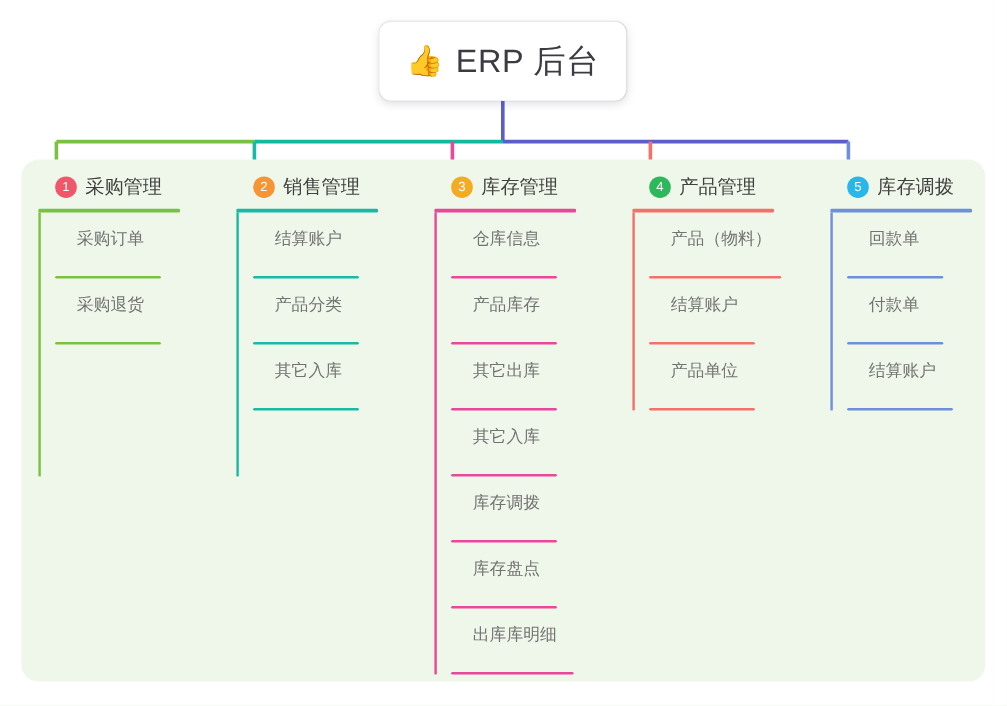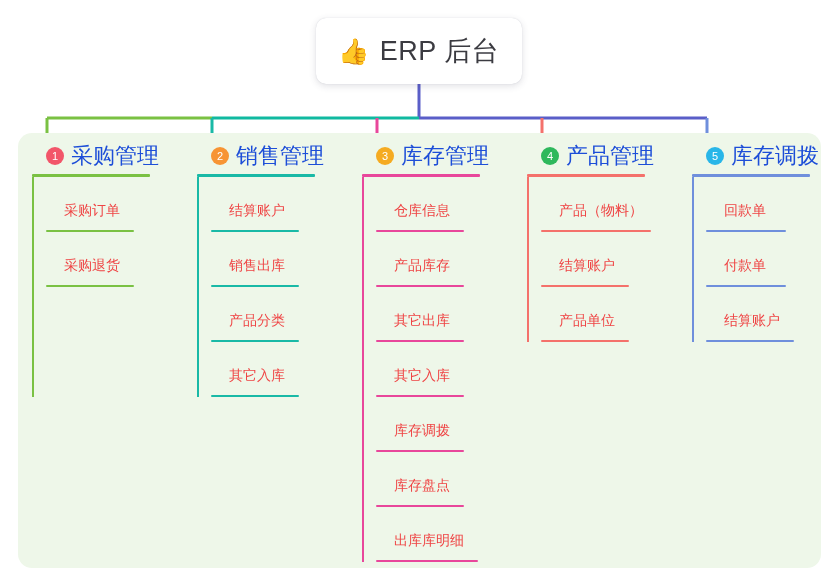--- a/index.html
+++ b/index.html
@@ -95,22 +95,22 @@
     height: 18px;
     border-radius: 50%;
     color: #ffffff;
     font-size: 11px;
     line-height: 18px;
     text-align: center;
     flex: 0 0 auto;
     font-family: "Liberation Sans", sans-serif;
   }
   .col-title {
-    font-size: 22px;
-    color: #1d4ed8;
+    font-size: 16px;
+    color: #404040;
     white-space: nowrap;
   }
   .head-rule {
     height: 3px;
     margin-top: 5px;
     border-radius: 1px;
   }
 
   .items {
     position: relative;
@@ -123,23 +123,23 @@
     top: 0;
     width: 2px;
   }
   .item {
     position: relative;
     height: 55px;
   }
   .item-label {
     position: absolute;
     left: 18px;
-    bottom: 12px;
+    bottom: 24px;
     font-size: 14px;
-    color: #ef4444;
+    color: #737373;
     white-space: nowrap;
   }
   .item-rule {
     position: absolute;
     left: 0;
     bottom: 0;
     height: 2px;
     border-radius: 1px;
   }
 </style>
@@ -194,24 +194,20 @@
           <span class="col-title">销售管理</span>
         </div>
         <div class="head-rule" style="background: rgb(25, 185, 166); width: 118px;"></div>
         <div class="items">
           <div class="spine" style="background: rgb(25, 185, 166); height: 220px;"></div>
           <div class="item">
             <span class="item-label">结算账户</span>
             <div class="item-rule" style="background: rgb(25, 185, 166); width: 88px;"></div>
           </div>
           <div class="item">
-            <span class="item-label">销售出库</span>
-            <div class="item-rule" style="background: rgb(25, 185, 166); width: 88px;"></div>
-          </div>
-          <div class="item">
             <span class="item-label">产品分类</span>
             <div class="item-rule" style="background: rgb(25, 185, 166); width: 88px;"></div>
           </div>
           <div class="item">
             <span class="item-label">其它入库</span>
             <div class="item-rule" style="background: rgb(25, 185, 166); width: 88px;"></div>
           </div>
         </div>
       </div>
       <div class="column" style="left: 362px;">

